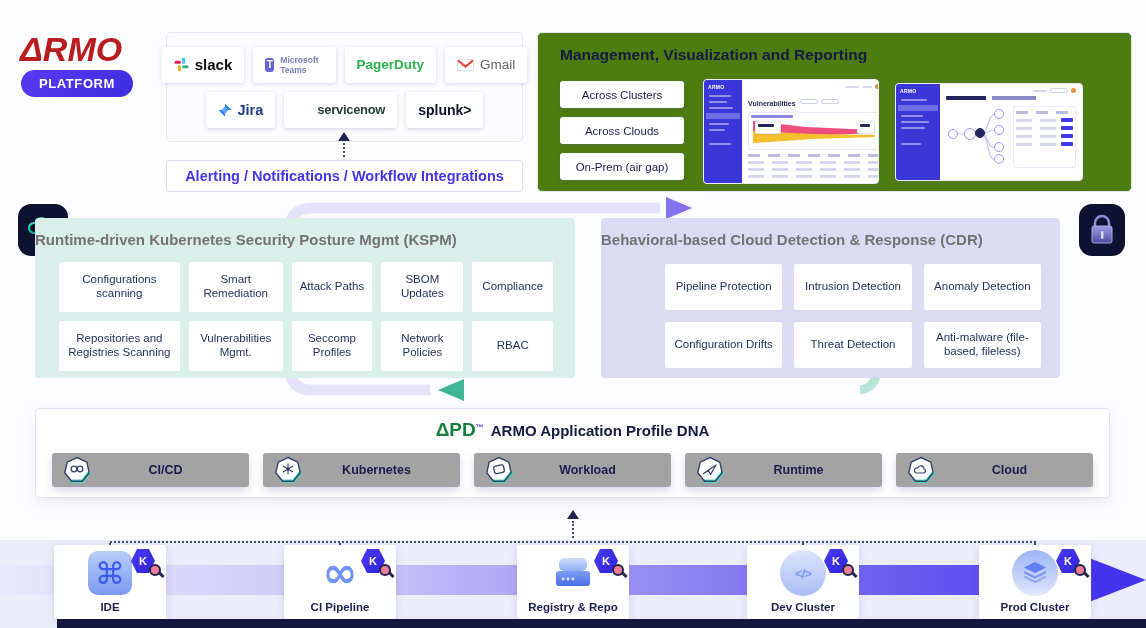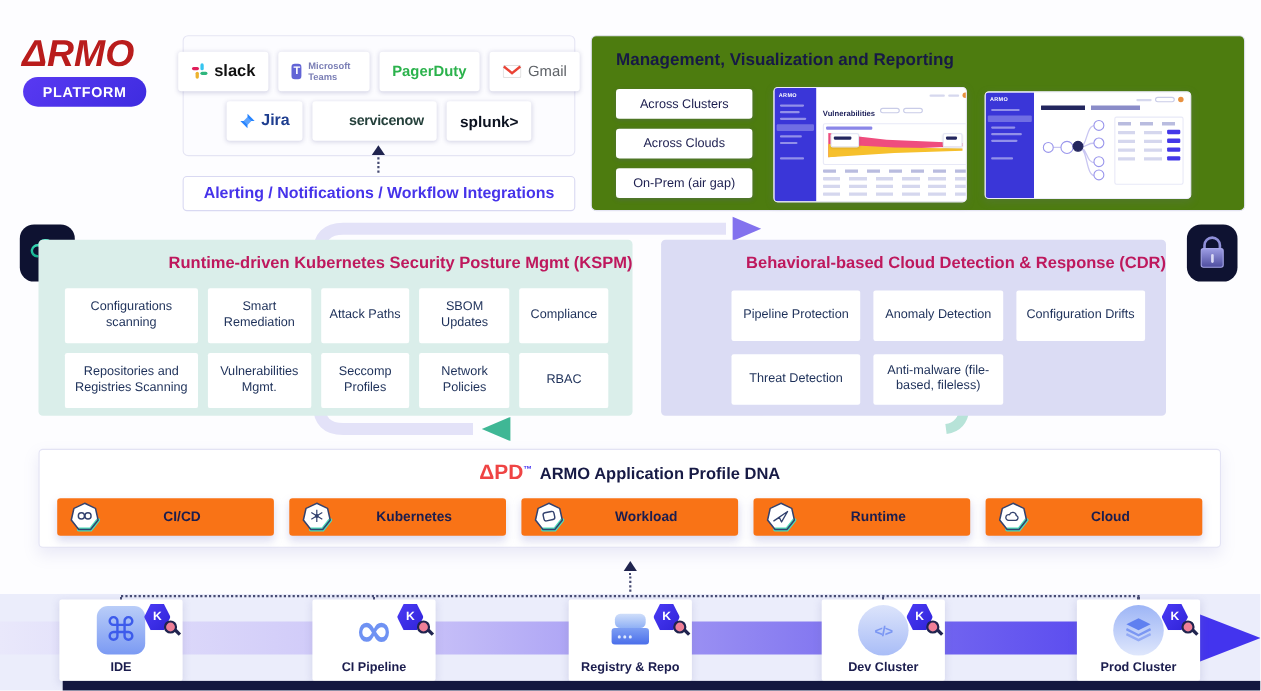--- a/index.html
+++ b/index.html
@@ -72,38 +72,38 @@
 
   
   .badge-left { left:18px; top:204px; width:50px; height:52px; background:#0e1231; border-radius:13px;
     display:flex; align-items:center; justify-content:center; }
   .badge-right { left:1079px; top:204px; width:46px; height:52px; background:#0e1231; border-radius:13px;
     display:flex; align-items:center; justify-content:center; }
 
   
   .kspm { left:35px; top:218px; width:540px; height:160px; background:#daeeea; border-radius:4px; }
   .cdr  { left:601px; top:218px; width:459px; height:160px; background:#dbdcf4; border-radius:4px; }
-  .sec-title { text-align:right; margin-top:13px; font-size:15px; font-weight:700; color:#be185d; }
+  .sec-title { text-align:left; margin-top:13px; font-size:15px; font-weight:700; color:#737373; }
   .kspm-grid { position:absolute; left:24px; top:44px; width:494px; display:grid;
     grid-template-columns:1.35fr 1.05fr .9fr .92fr .9fr; gap:9px; }
   .cdr-grid { position:absolute; left:64px; top:46px; width:376px; display:grid;
     grid-template-columns:repeat(3,1fr); gap:12px; }
   .card { background:#fff; border-radius:2px; min-height:50px; display:flex; align-items:center;
     justify-content:center; text-align:center; font-size:11.5px; color:#1d3059; line-height:1.2; padding:3px 4px; }
   .cdr .card { min-height:46px; }
 
   
   .apd-box { left:35px; top:408px; width:1075px; height:90px; background:#fff; border:1px solid #e3e3f4;
     border-radius:4px; box-shadow:0 6px 14px rgba(130,130,200,.15); }
   .apd-title-row { text-align:center; margin-top:10px; }
-  .apd-logo { font-size:19px; font-weight:800; color:#ef4444; }
+  .apd-logo { font-size:19px; font-weight:800; color:#15803d; }
   .apd-tm { font-size:8px; vertical-align:super; color:#4331f0; font-weight:700; }
   .apd-title { font-size:15px; font-weight:700; color:#171a45; margin-left:7px; }
   .apd-items { position:absolute; left:16px; right:16px; top:44px; display:flex; gap:14px; }
-  .apd-chip { flex:1; height:34px; background:#f97316; border-radius:3px;
+  .apd-chip { flex:1; height:34px; background:#a3a3a3; border-radius:3px;
     box-shadow:0 4px 8px rgba(125,125,200,.28); display:flex; align-items:center; padding:0 10px; }
   .apd-chip .lbl { flex:1; text-align:center; font-size:12.5px; color:#1b1d4e; font-weight:700; }
 
   
   .dotted-v { position:absolute; width:0; border-left:2px dotted #464b73; }
   .dotted-h { position:absolute; height:0; border-top:2px dotted #464b73; }
   .arrow-up { position:absolute; width:0; height:0; border-left:6px solid transparent;
     border-right:6px solid transparent; border-bottom:9px solid #20244f; }
 
   
@@ -354,20 +354,21 @@
       <div class="card">Seccomp Profiles</div>
       <div class="card">Network Policies</div>
       <div class="card">RBAC</div>
     </div>
   </div>
 
   <div class="abs cdr">
     <div class="sec-title">Behavioral-based Cloud Detection &amp; Response (CDR)</div>
     <div class="cdr-grid">
       <div class="card">Pipeline Protection</div>
+      <div class="card">Intrusion Detection</div>
       <div class="card">Anomaly Detection</div>
       <div class="card">Configuration Drifts</div>
       <div class="card">Threat Detection</div>
       <div class="card">Anti-malware (file-based, fileless)</div>
     </div>
   </div>
 
   <div class="abs apd-box">
     <div class="apd-title-row">
       <span class="apd-logo">ΔPD</span><span class="apd-tm">™</span><span class="apd-title">ARMO Application Profile DNA</span>

